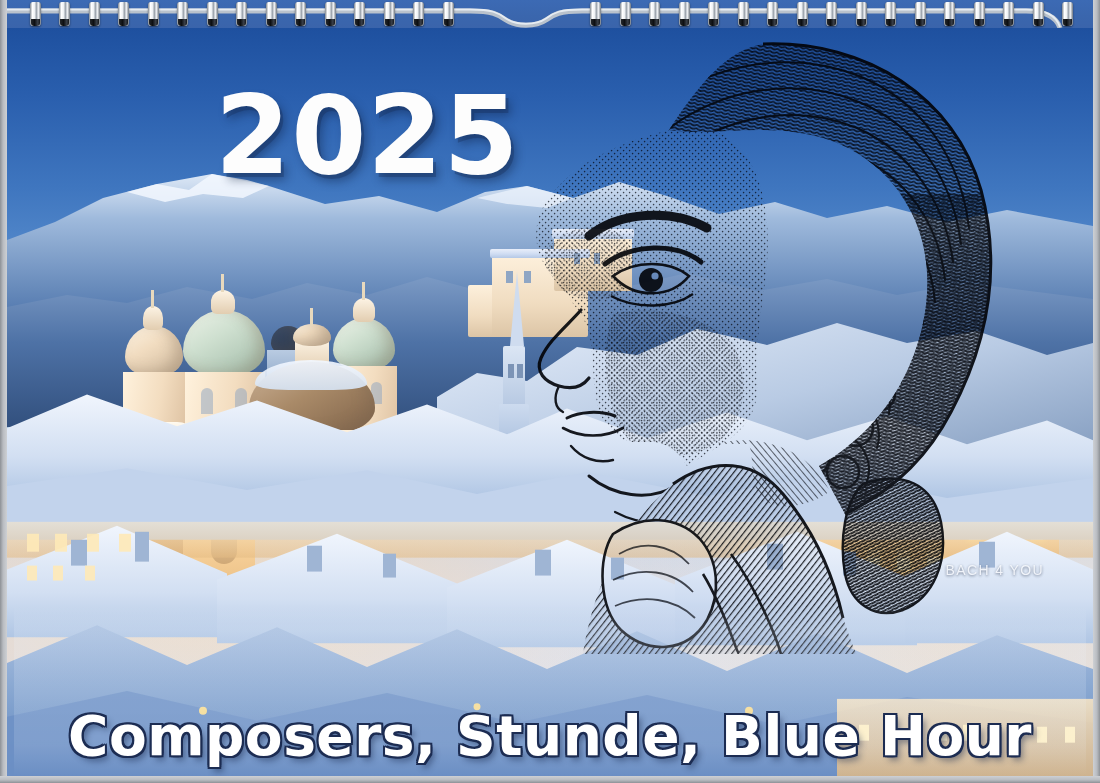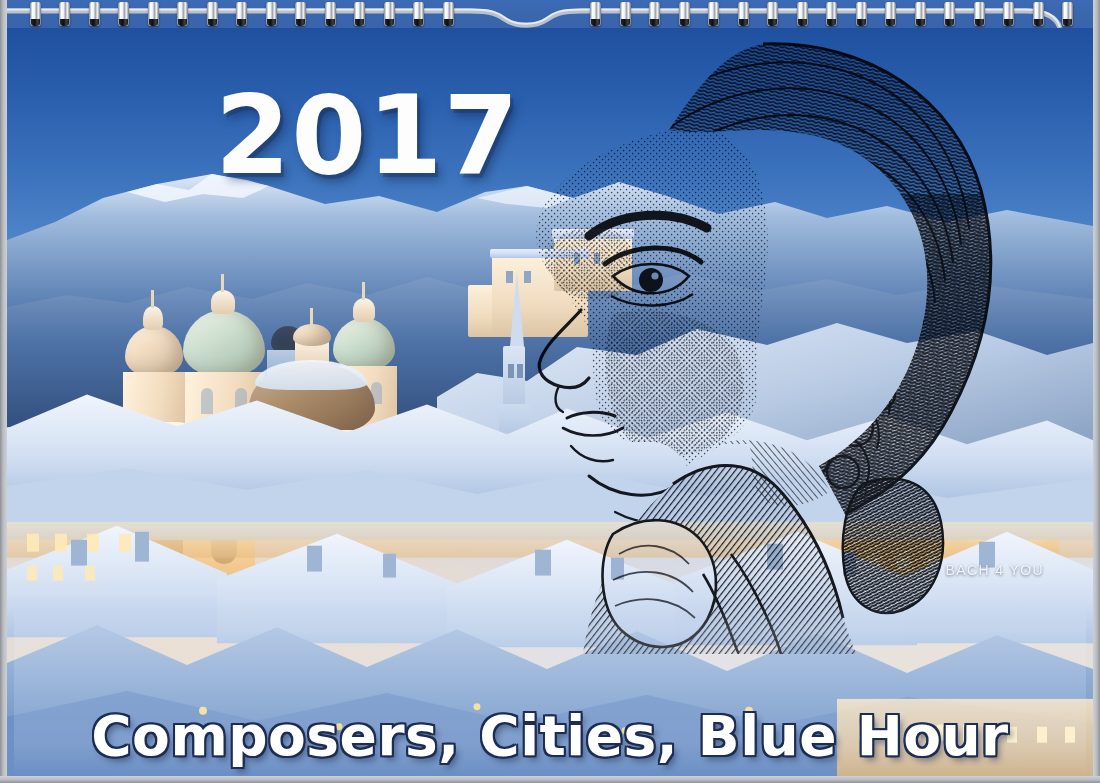--- a/index.html
+++ b/index.html
@@ -561,24 +561,24 @@
         <div class="ring" style="left: 885.086px;"></div>
         <div class="ring" style="left: 914.571px;"></div>
         <div class="ring" style="left: 944.057px;"></div>
         <div class="ring" style="left: 973.543px;"></div>
         <div class="ring" style="left: 1003.03px;"></div>
         <div class="ring" style="left: 1032.51px;"></div>
         <div class="ring" style="left: 1062px;"></div>
       </div>
   </div>
 
-  <div class="year">2017</div>
+  <div class="year">2025</div>
 
   <div class="brand">BACH 4 YOU</div>
 
   <div class="title-wrap">
-    <div class="title title-en">Composers, Cities, Blue Hour</div>
+    <div class="title title-en">Composers, Stunde, Blue Hour</div>
   </div>
 
   <div class="frame-edge frame-left"></div>
   <div class="frame-edge frame-right"></div>
   <div class="frame-edge frame-bottom"></div>
 </div>
 
 </body></html>

